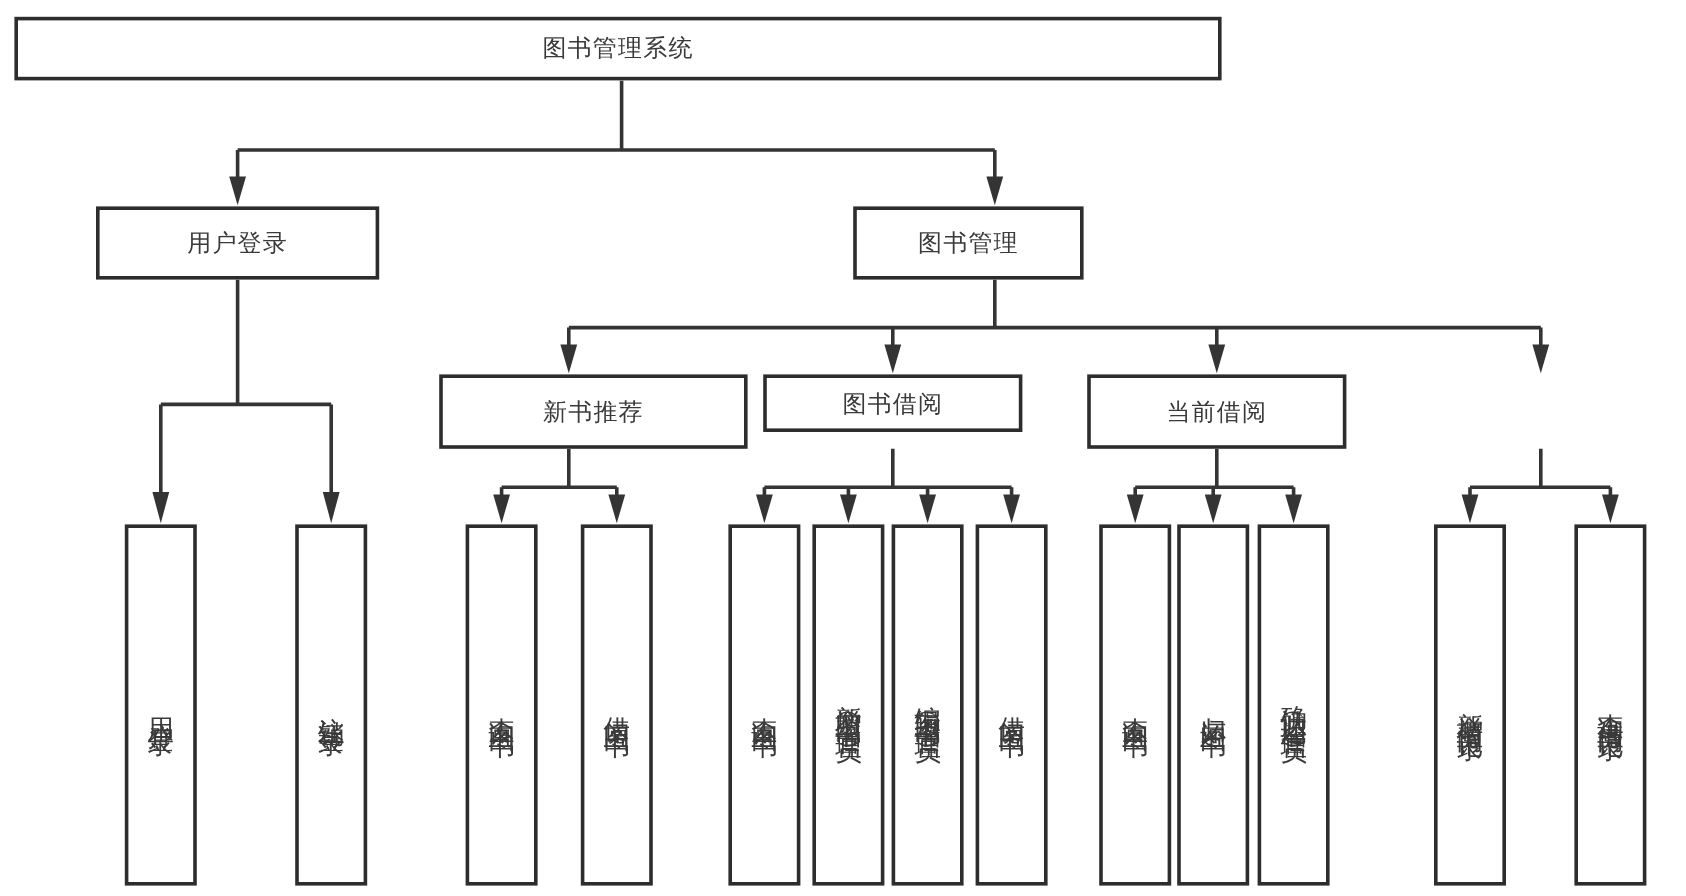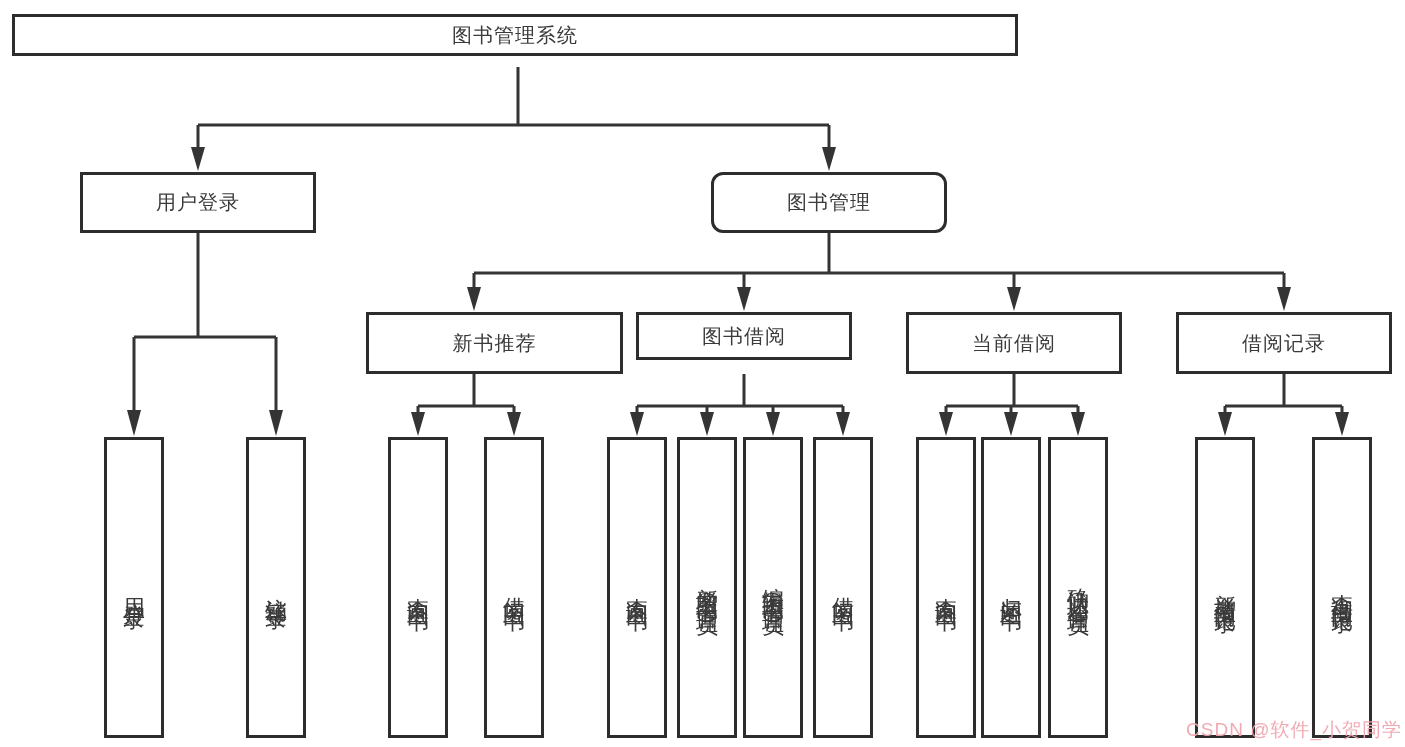--- a/index.html
+++ b/index.html
@@ -78,42 +78,39 @@
       <polygon points="766,412 780,412 773,436"></polygon>
       <polygon points="836,412 850,412 843,436"></polygon>
       <polygon points="939,412 953,412 946,436"></polygon>
       <polygon points="1004,412 1018,412 1011,436"></polygon>
       <polygon points="1071,412 1085,412 1078,436"></polygon>
       <polygon points="1218,412 1232,412 1225,436"></polygon>
       <polygon points="1335,412 1349,412 1342,436"></polygon>
     </g>
   </svg>
 
-  <div class="box h" style="left:12px;top:14px;width:1006px;height:42px;font-family:Liberation Mono, monospace;">
+  <div class="box h" style="left:12px;top:14px;width:1006px;height:53px;font-family:Liberation Mono, monospace;">
     <span>图书管理系统</span>
   </div>
 
   <div class="box h" style="left:80px;top:172px;width:236px;height:61px;">
     <span>用户登录</span>
   </div>
-  <div class="box h" style="left:711px;top:172px;width:236px;height:61px;border-radius:12px;">
+  <div class="box h" style="left:711px;top:172px;width:192px;height:61px;">
     <span>图书管理</span>
   </div>
 
   <div class="box h" style="left:366px;top:312px;width:257px;height:62px;">
     <span>新书推荐</span>
   </div>
   <div class="box h" style="left:636px;top:312px;width:216px;height:48px;">
     <span>图书借阅</span>
   </div>
   <div class="box h" style="left:906px;top:312px;width:216px;height:62px;">
     <span>当前借阅</span>
-  </div>
-  <div class="box h" style="left:1176px;top:312px;width:216px;height:62px;">
-    <span>借阅记录</span>
   </div>
 
   <div class="box v" style="left:104px;top:437px;width:60px;height:301px;">
     <span>用户登录</span>
   </div>
   <div class="box v" style="left:246px;top:437px;width:60px;height:301px;">
     <span>注销登录</span>
   </div>
 
   <div class="box v" style="left:388px;top:437px;width:60px;height:301px;">
@@ -146,14 +143,13 @@
     <span>确认归还（管理员）</span>
   </div>
 
   <div class="box v" style="left:1195px;top:437px;width:60px;height:301px;">
     <span>新增借阅记录</span>
   </div>
   <div class="box v" style="left:1312px;top:437px;width:60px;height:301px;">
     <span>查询借阅记录</span>
   </div>
 
-  <div id="watermark">CSDN @软件_小贺同学</div>
 </div>
 
 </body></html>

